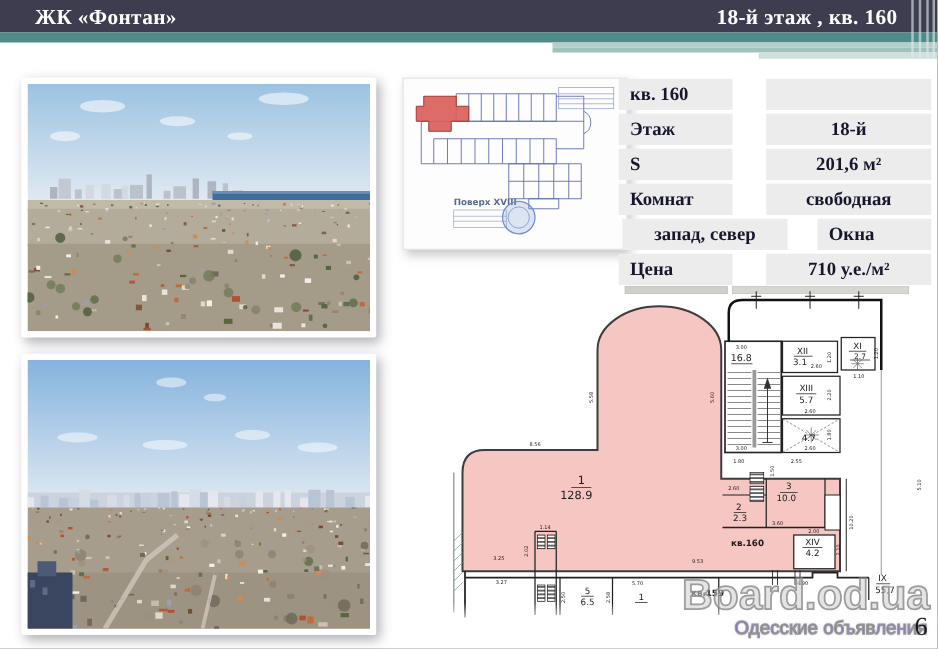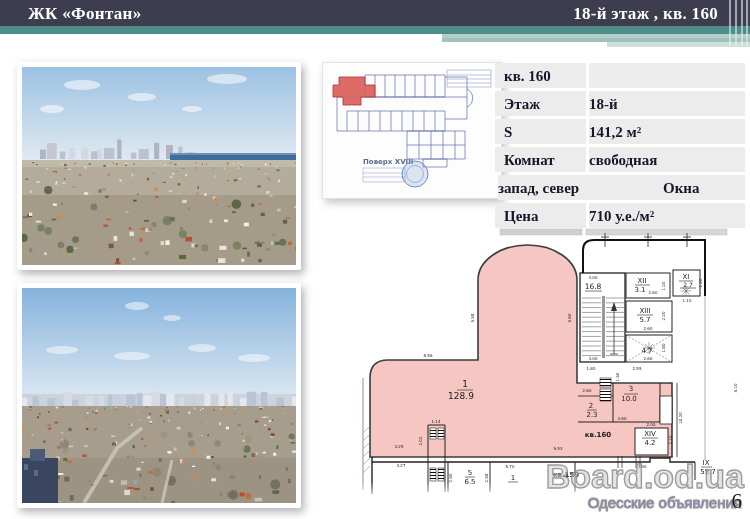--- a/index.html
+++ b/index.html
@@ -20,24 +20,24 @@
   .photo{position:absolute;background:#fff;padding:5px;border-radius:2px;
          box-shadow:3px 4px 9px rgba(70,70,85,.42);}
   #photo1{left:17px;top:62px;}
   #photo2{left:17px;top:283px;}
   .photo svg{display:block;}
   
   #thumb{position:absolute;left:322px;top:62px;background:#fdfdfd;padding:4px;
          border:1px solid #e3e3e3;box-shadow:3px 4px 8px rgba(90,90,100,.35);}
   
   #info-table{position:absolute;left:495px;top:63px;width:250px;}
-  .tr{display:flex;margin-bottom:3px;}
+  .tr{display:flex;margin-bottom:3px;gap:24px;}
   .td{background:#ececec;height:25px;line-height:26px;font-size:15px;font-weight:bold;color:#16162c;}
   .td.lbl{width:82px;padding-left:9px;}
-  .td.val{flex:1;margin-left:3px;text-align:left;}
+  .td.val{flex:1;margin-left:3px;text-align:center;}
   
   #bigplan{position:absolute;left:360px;top:228px;}
   
   #watermark{position:absolute;right:6px;top:459px;text-align:right;z-index:6;
              font-family:"Liberation Sans",sans-serif;}
   .wm1{font-size:34px;font-weight:bold;line-height:1;color:rgba(205,205,205,.55);
        -webkit-text-stroke:1.4px rgba(135,135,135,.8);}
   .wm2{font-size:15px;font-weight:normal;color:#8b5cf6;margin-top:1px;margin-right:2px;
        -webkit-text-stroke:1px rgba(150,150,150,.95);
        text-shadow:0 0 2px rgba(140,140,140,.8);}
@@ -615,21 +615,21 @@
       <div class="tr">
         <div class="td lbl">кв. 160</div>
         <div class="td val"></div>
       </div>
       <div class="tr">
         <div class="td lbl">Этаж</div>
         <div class="td val">18-й</div>
       </div>
       <div class="tr">
         <div class="td lbl">S</div>
-        <div class="td val">141,2 м²</div>
+        <div class="td val">201,6 м²</div>
       </div>
       <div class="tr">
         <div class="td lbl">Комнат</div>
         <div class="td val">свободная</div>
       </div>
       <div class="tr">
         <div class="td val">запад, север</div>
         <div class="td lbl">Окна</div>
       </div>
       <div class="tr">

